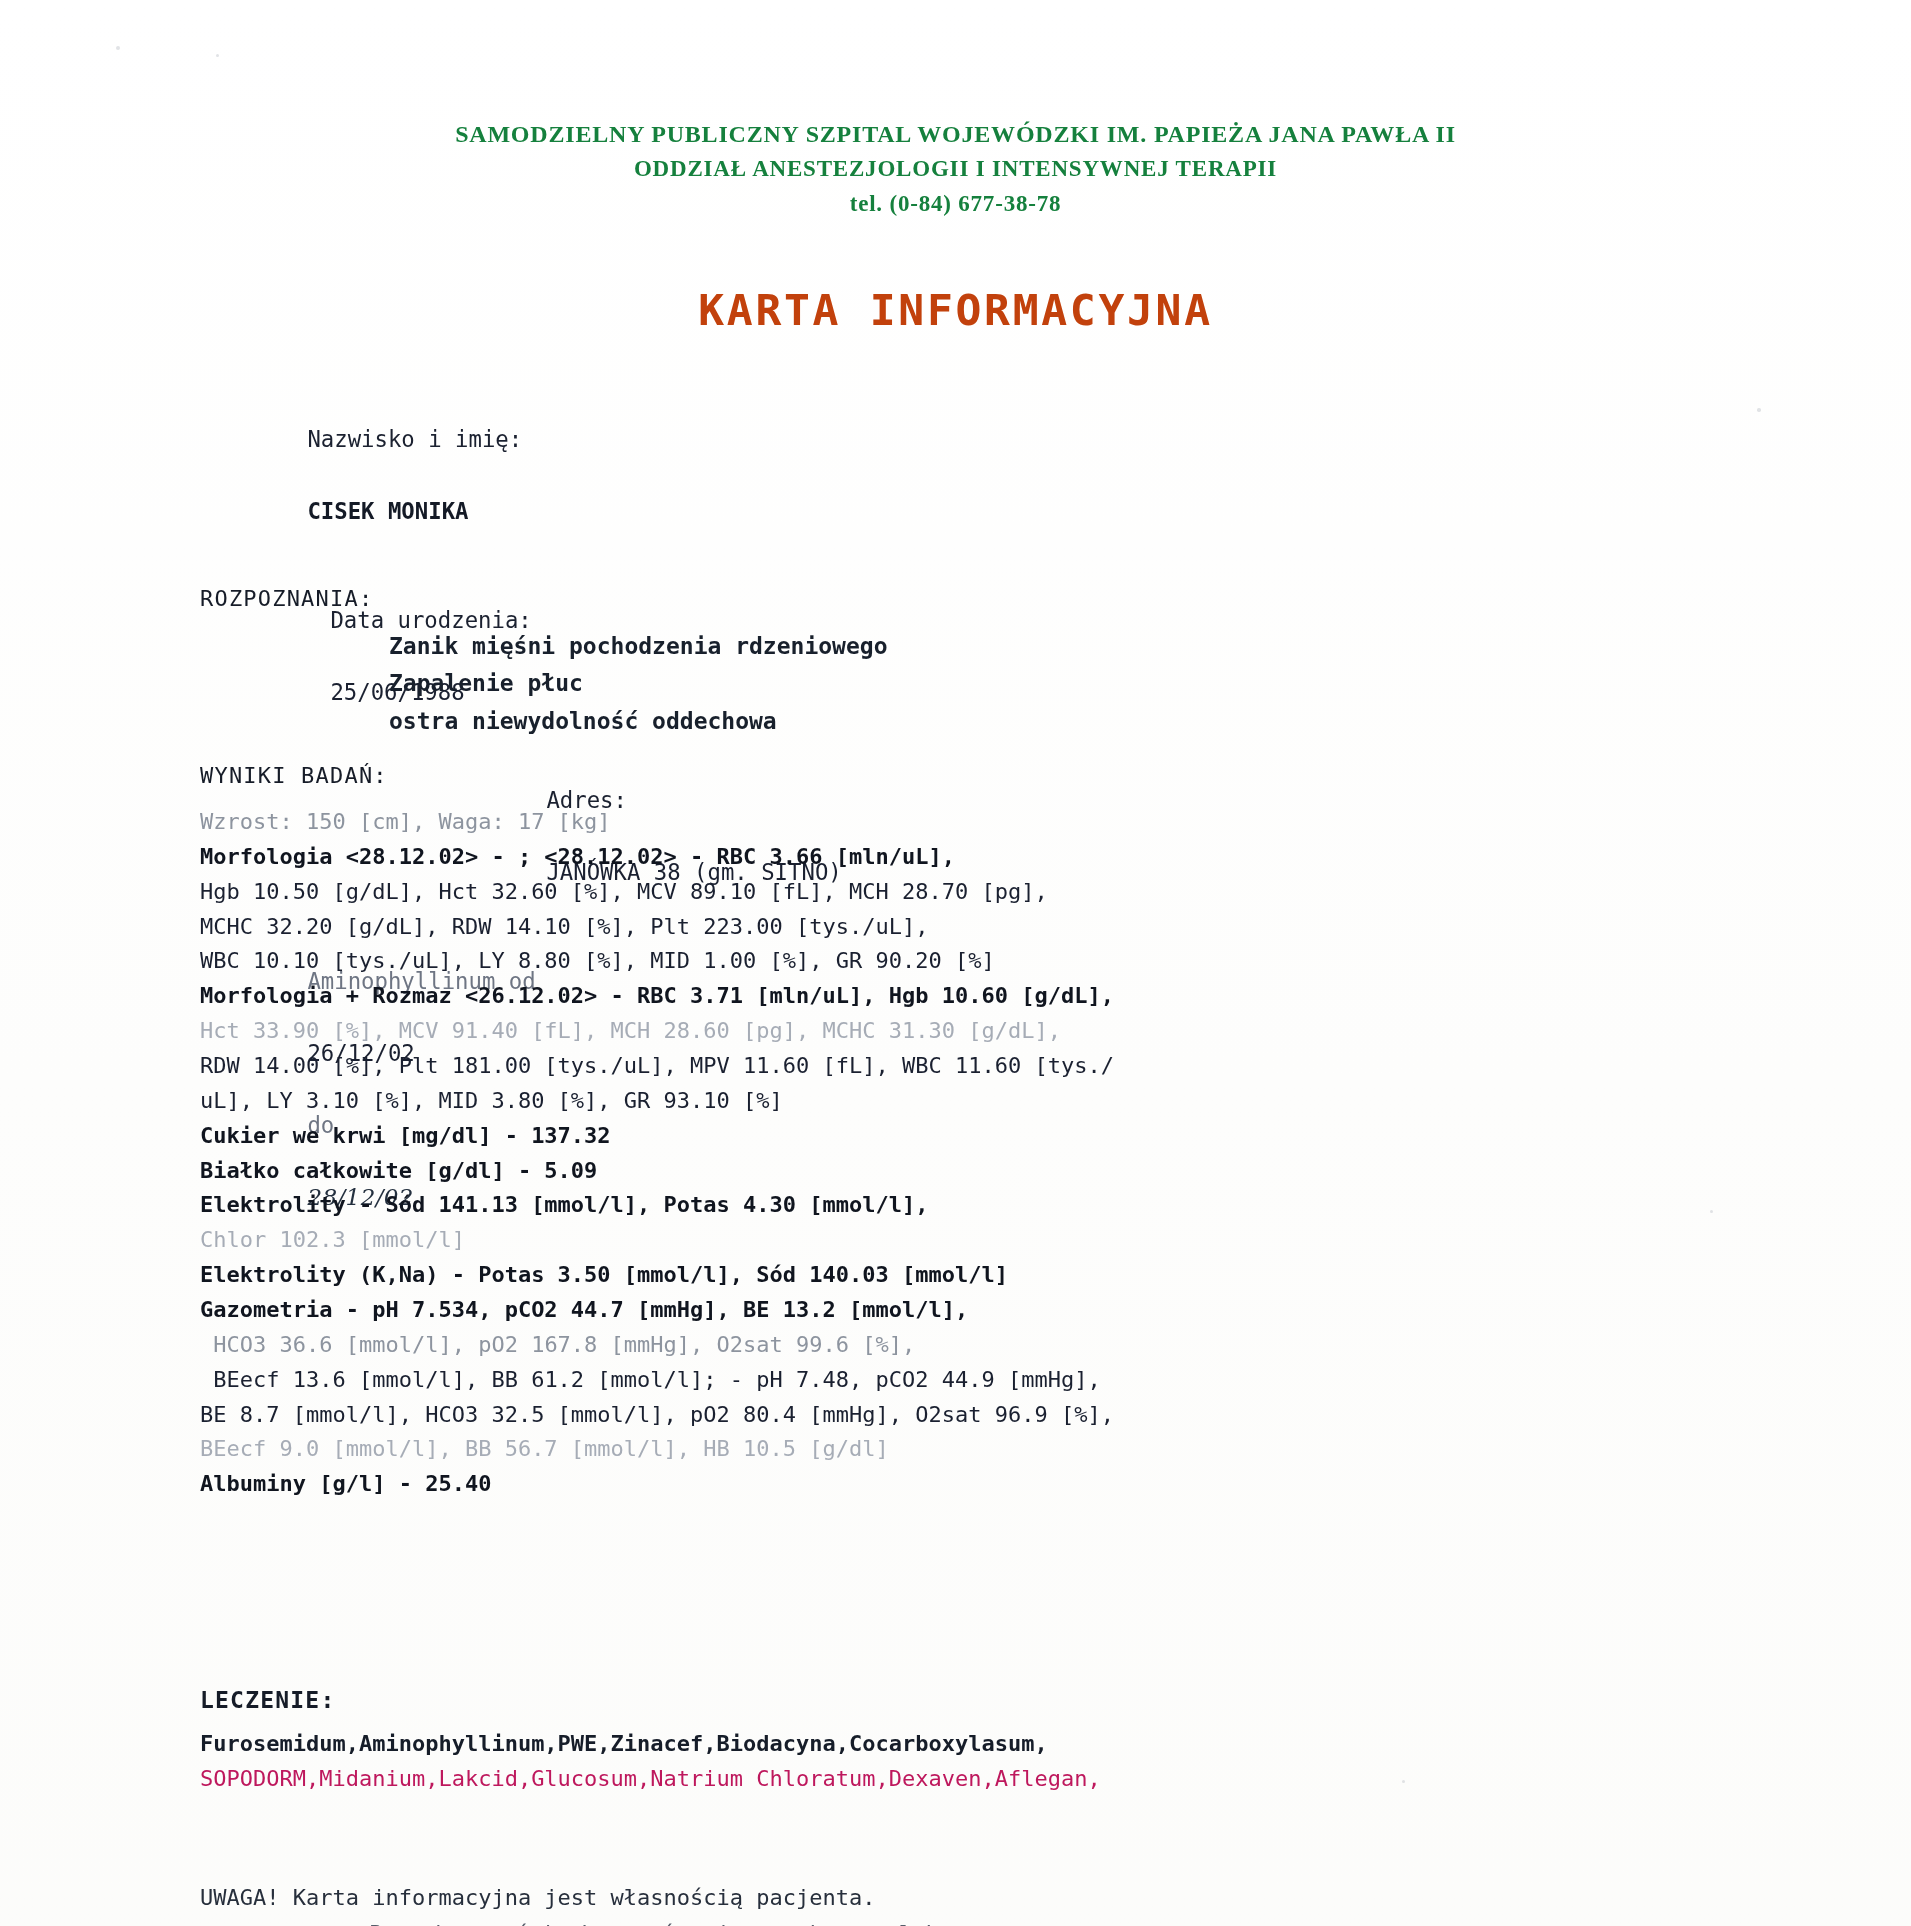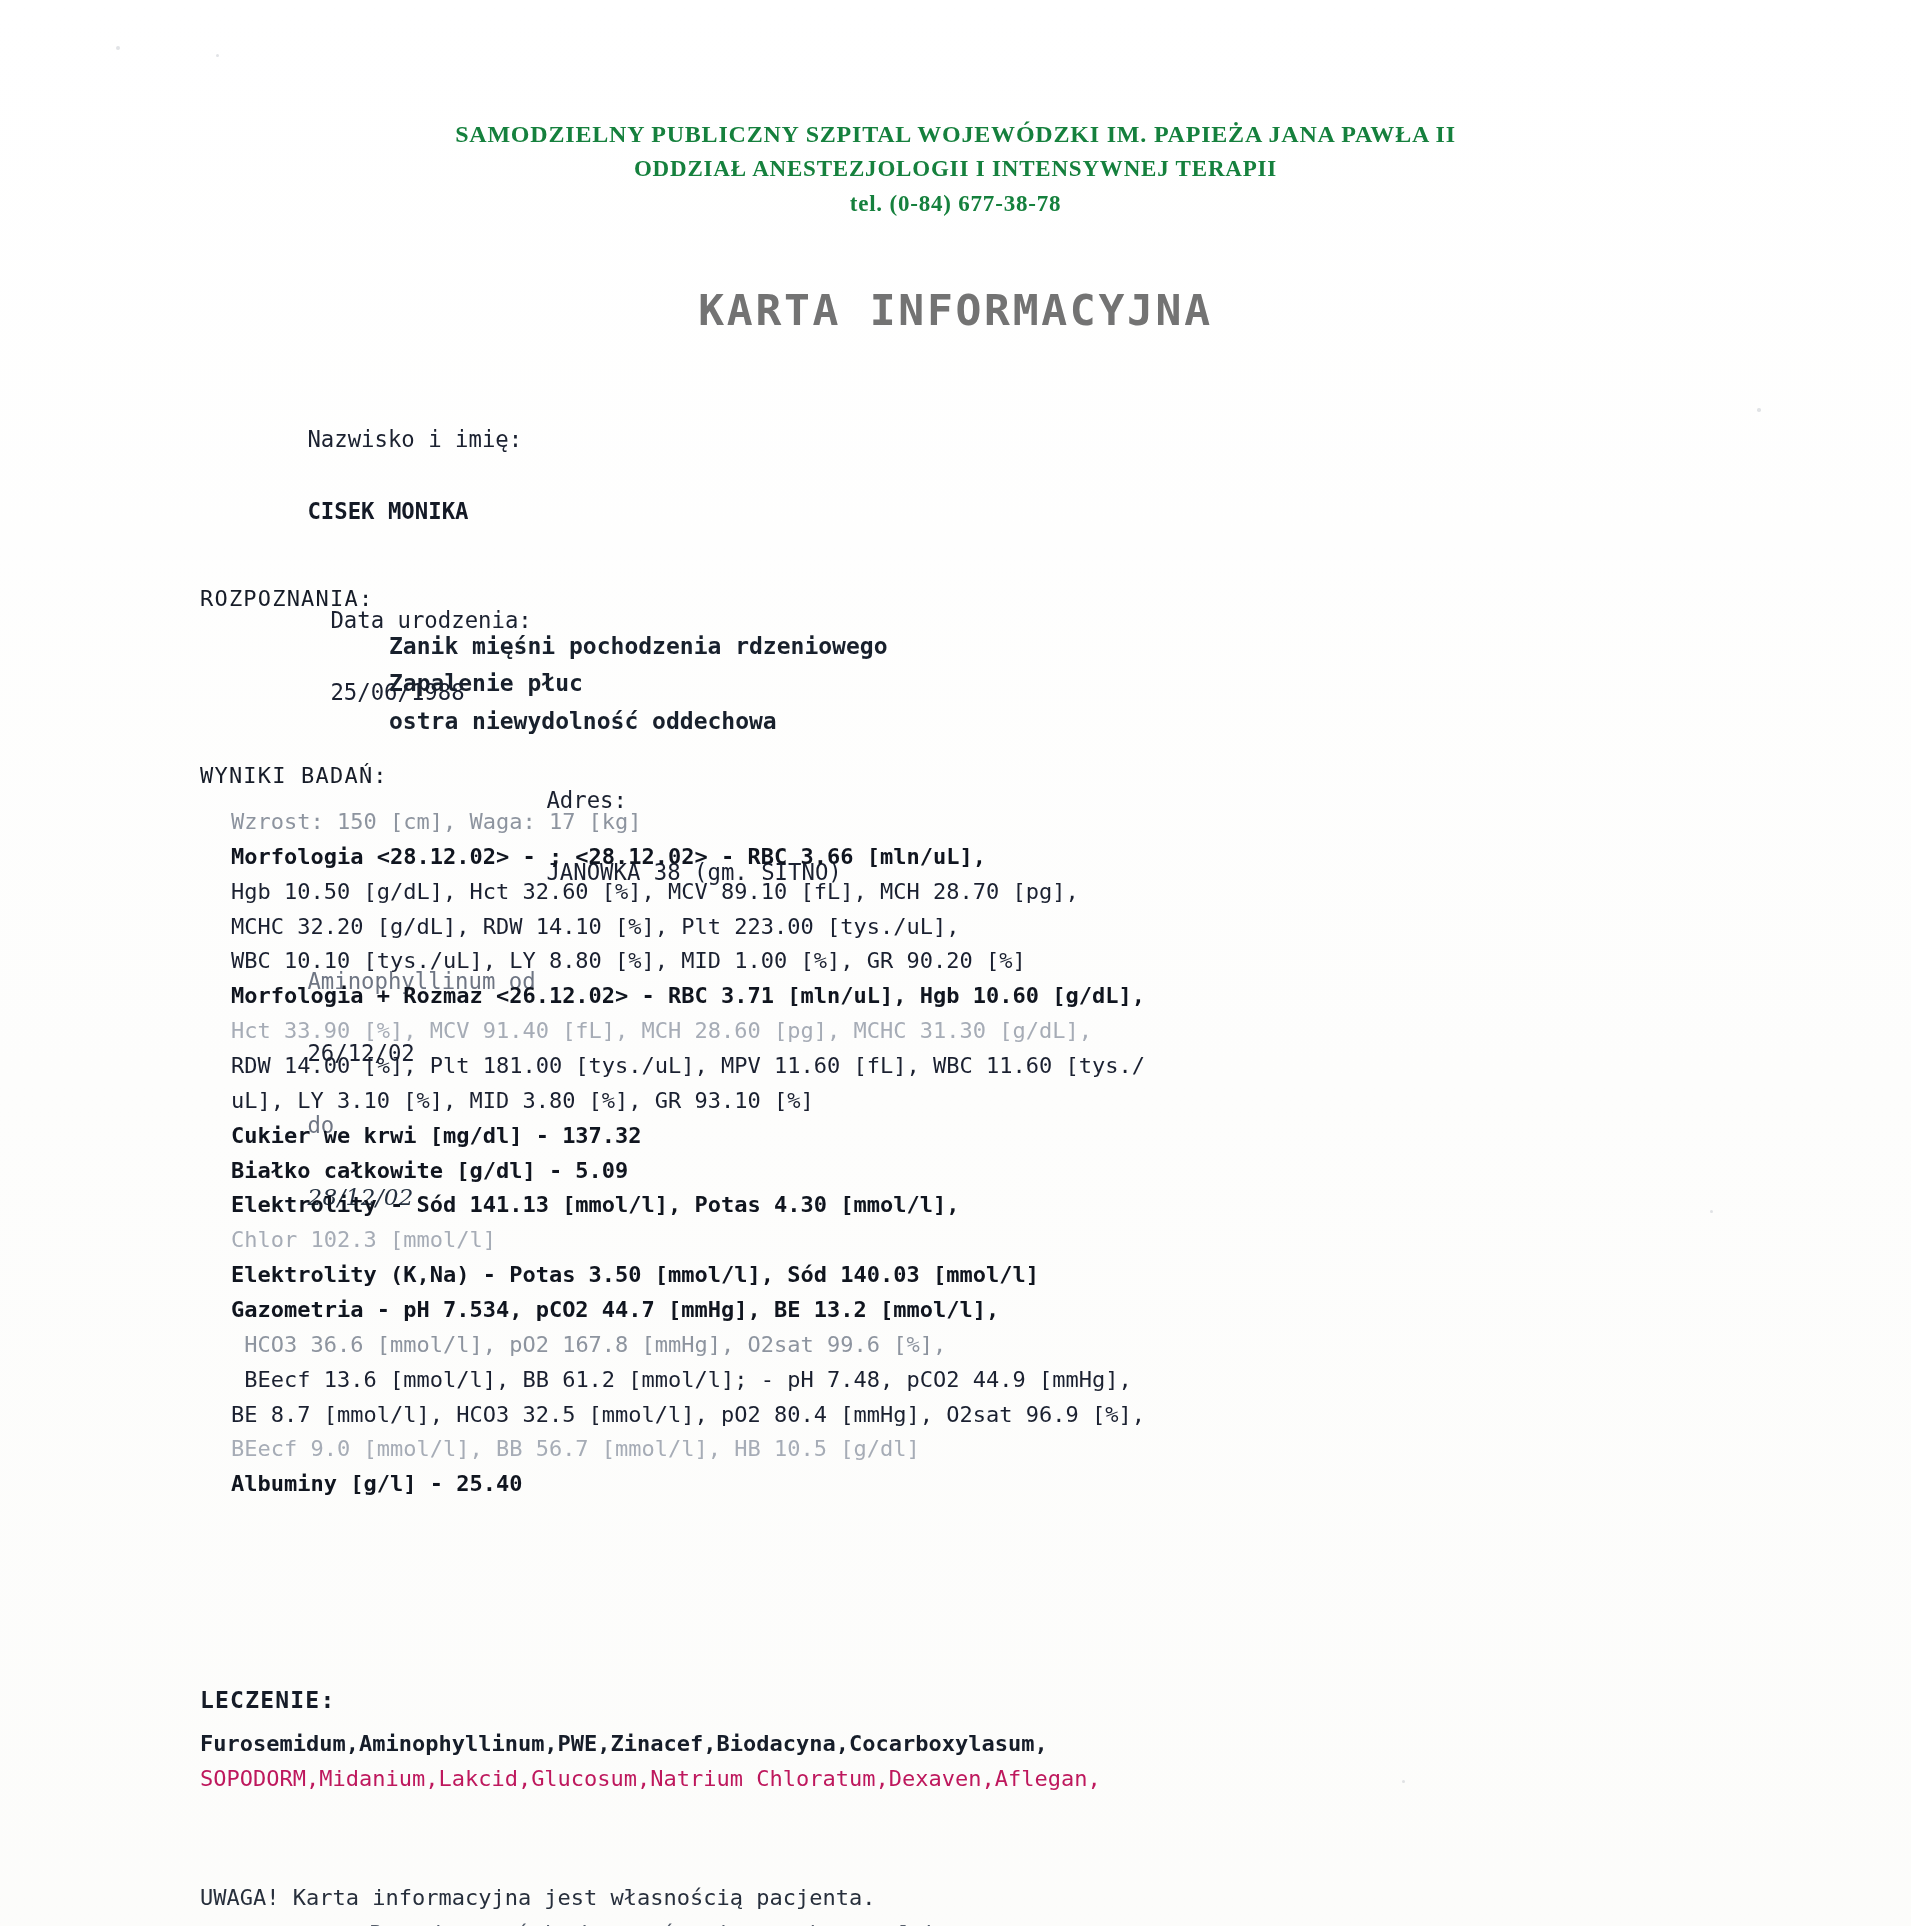--- a/index.html
+++ b/index.html
@@ -57,21 +57,21 @@
   .title {
     position: absolute;
     left: 0;
     top: 285px;
     width: 100%;
     text-align: center;
     font-family: "DejaVu Sans Mono", monospace;
     font-size: 43px;
     font-weight: 700;
     letter-spacing: 2.7px;
-    color: #737373;
+    color: #c2410c;
   }
 
   
   .patient {
     position: absolute;
     left: 200px;
     top: 385px;
     width: 1502px;
     font-size: 22.3px;
     line-height: 1.62;
@@ -112,21 +112,20 @@
   }
 
   .results {
     position: absolute;
     left: 200px;
     top: 805px;
     width: 1599px;
     font-size: 22px;
     line-height: 1.585;
     color: #1a2030;
-    margin-left: 31px;
   }
   .results .line { white-space: pre-wrap; }
   .results .bold { font-weight: 700; color: #10151f; }
   .results .dim { color: #8d949f; }
   .results .dimmer { color: #a6acb6; }
 
   .treatment-head {
     position: absolute;
     left: 200px;
     top: 1687px;

